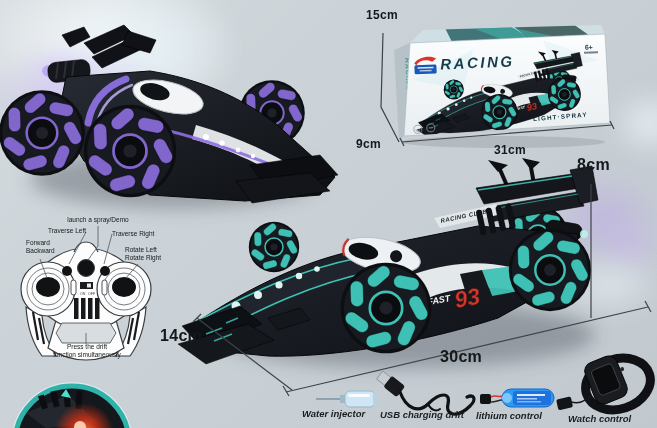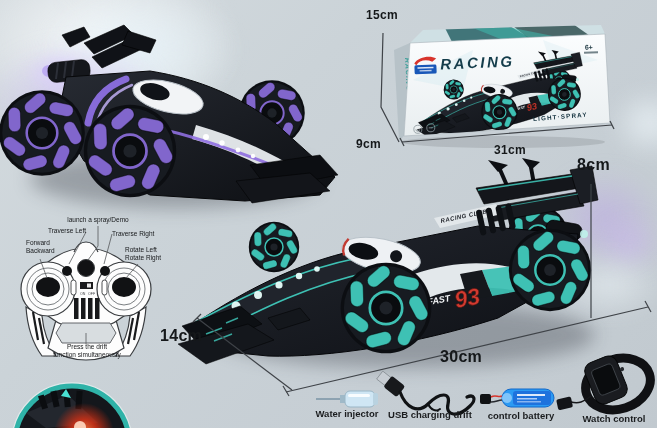--- a/index.html
+++ b/index.html
@@ -7,21 +7,21 @@
     background:linear-gradient(135deg,#d4dbdf 0%,#cbd3d8 35%,#c6ced4 70%,#c1c9cf 100%);
     font-family:"Liberation Sans",sans-serif;}
   .abs{position:absolute;}
   .smoke{position:absolute;border-radius:50%;filter:blur(10px);pointer-events:none;}
   .carshadow{position:absolute;border-radius:50%;filter:blur(9px);}
   .dim-label{position:absolute;font-weight:bold;color:#15181a;font-size:12px;letter-spacing:.3px;}
   .dim-big{font-size:16px;}
   .rc-label{position:absolute;font-size:6.5px;line-height:1.3;color:#16181a;}
   .rc-center{text-align:center;}
   .rc-right{text-align:right;}
-  .acc-label{position:absolute;font-weight:bold;font-size:9.5px;color:#1b1d1f;text-align:center;}
+  .acc-label{position:absolute;font-weight:bold;font-size:9.5px;color:#1b1d1f;text-align:left;font-style:italic;}
   svg{display:block;}
   .led{fill:#ffffff;opacity:.95;}
   .led-t{fill:#e9fffb;opacity:.95;}
 </style>
 </head>
 <body>
 
 <div class="stage">
 
   <svg width="0" height="0" style="position:absolute">
@@ -369,16 +369,16 @@
         <rect x="-11" y="-14" width="22" height="27" rx="4" fill="#0a0c0e" stroke="#43494f" stroke-width=".8"></rect>
         <circle cx="19" cy="-4" r="2" fill="#26292e"></circle>
       </g>
       <path d="M 291,44 C 283,50 279,52 271,50" stroke="#17181b" stroke-width="1.4" fill="none"></path>
       <rect x="257" y="46" width="15" height="11" rx="2" fill="#131417" transform="rotate(-12 264 51)"></rect>
     </g>
   </svg>
 
   <div class="acc-label" style="left:302px;top:408px;width:90px">Water injector</div>
   <div class="acc-label" style="left:380px;top:409px;width:100px">USB charging drift</div>
-  <div class="acc-label" style="left:476px;top:410px;width:90px">control battery</div>
+  <div class="acc-label" style="left:476px;top:410px;width:90px">lithium control</div>
   <div class="acc-label" style="left:568px;top:413px;width:92px">Watch control</div>
 
 </div>
 
 </body></html>

